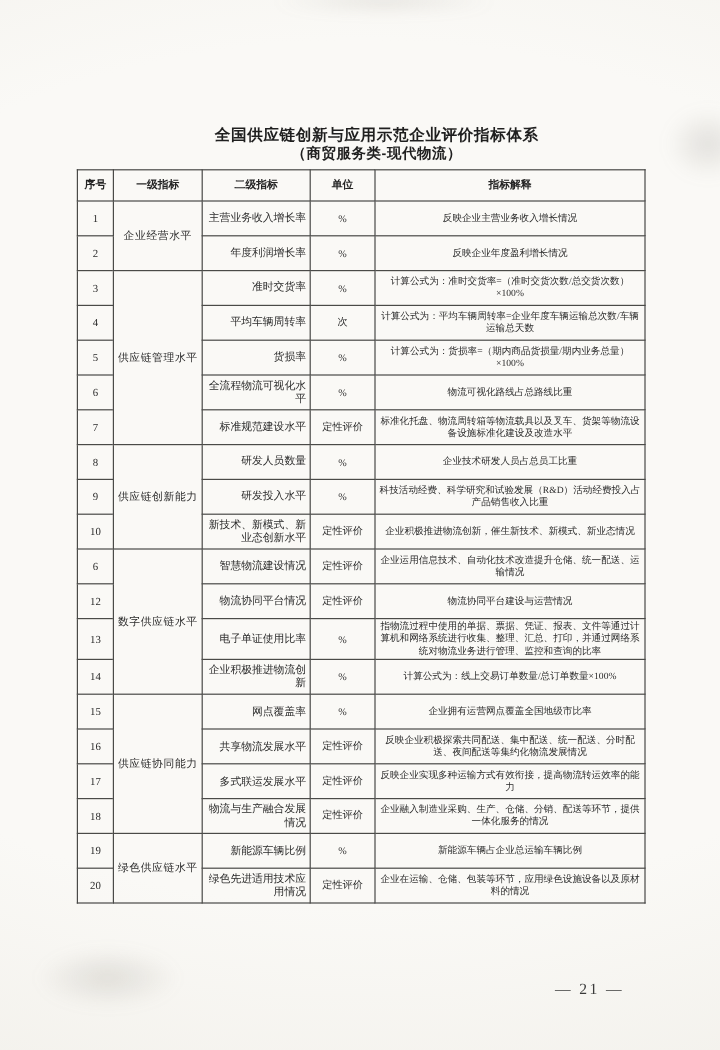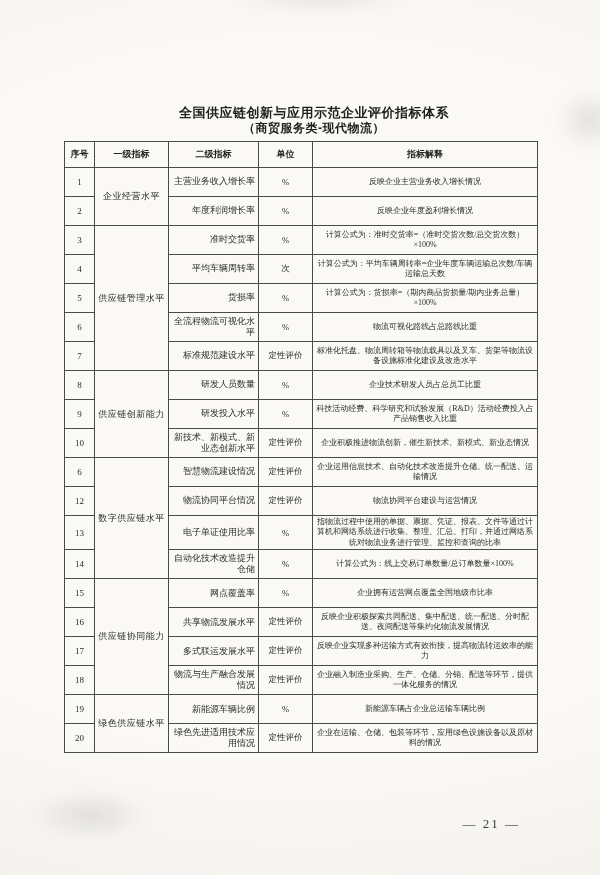--- a/index.html
+++ b/index.html
@@ -164,21 +164,21 @@
           <td class="c-exp">物流协同平台建设与运营情况</td>
         </tr>
         <tr>
           <td class="c-no">13</td>
           <td class="c-ind">电子单证使用比率</td>
           <td class="c-unit">%</td>
           <td class="c-exp">指物流过程中使用的单据、票据、凭证、报表、文件等通过计算机和网络系统进行收集、整理、汇总、打印，并通过网络系统对物流业务进行管理、监控和查询的比率</td>
         </tr>
         <tr>
           <td class="c-no">14</td>
-          <td class="c-ind">自动化技术改造提升仓储</td>
+          <td class="c-ind">企业积极推进物流创新</td>
           <td class="c-unit">%</td>
           <td class="c-exp">计算公式为：线上交易订单数量/总订单数量×100%</td>
         </tr>
         <tr>
           <td class="c-no">15</td>
           <td class="c-group" rowspan="4">供应链协同能力</td>
           <td class="c-ind">网点覆盖率</td>
           <td class="c-unit">%</td>
           <td class="c-exp">企业拥有运营网点覆盖全国地级市比率</td>
         </tr>

